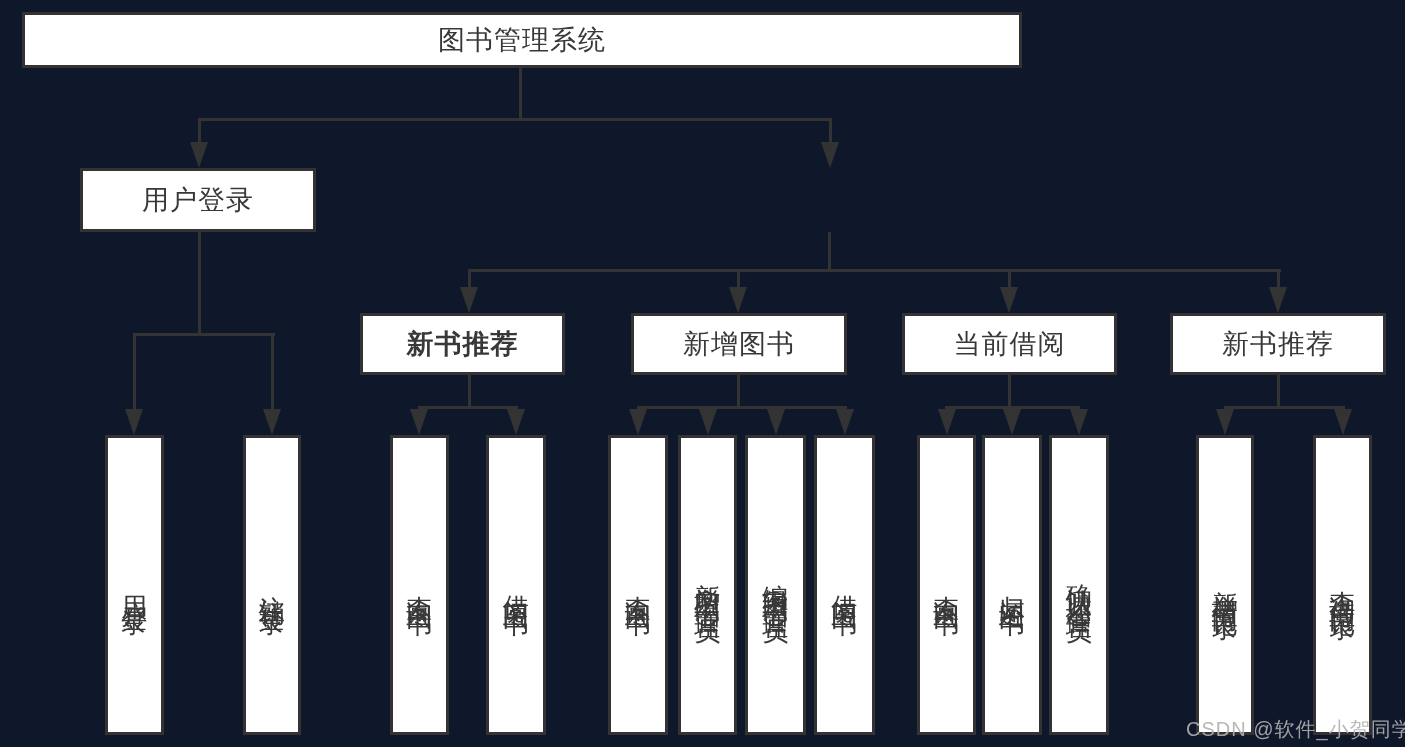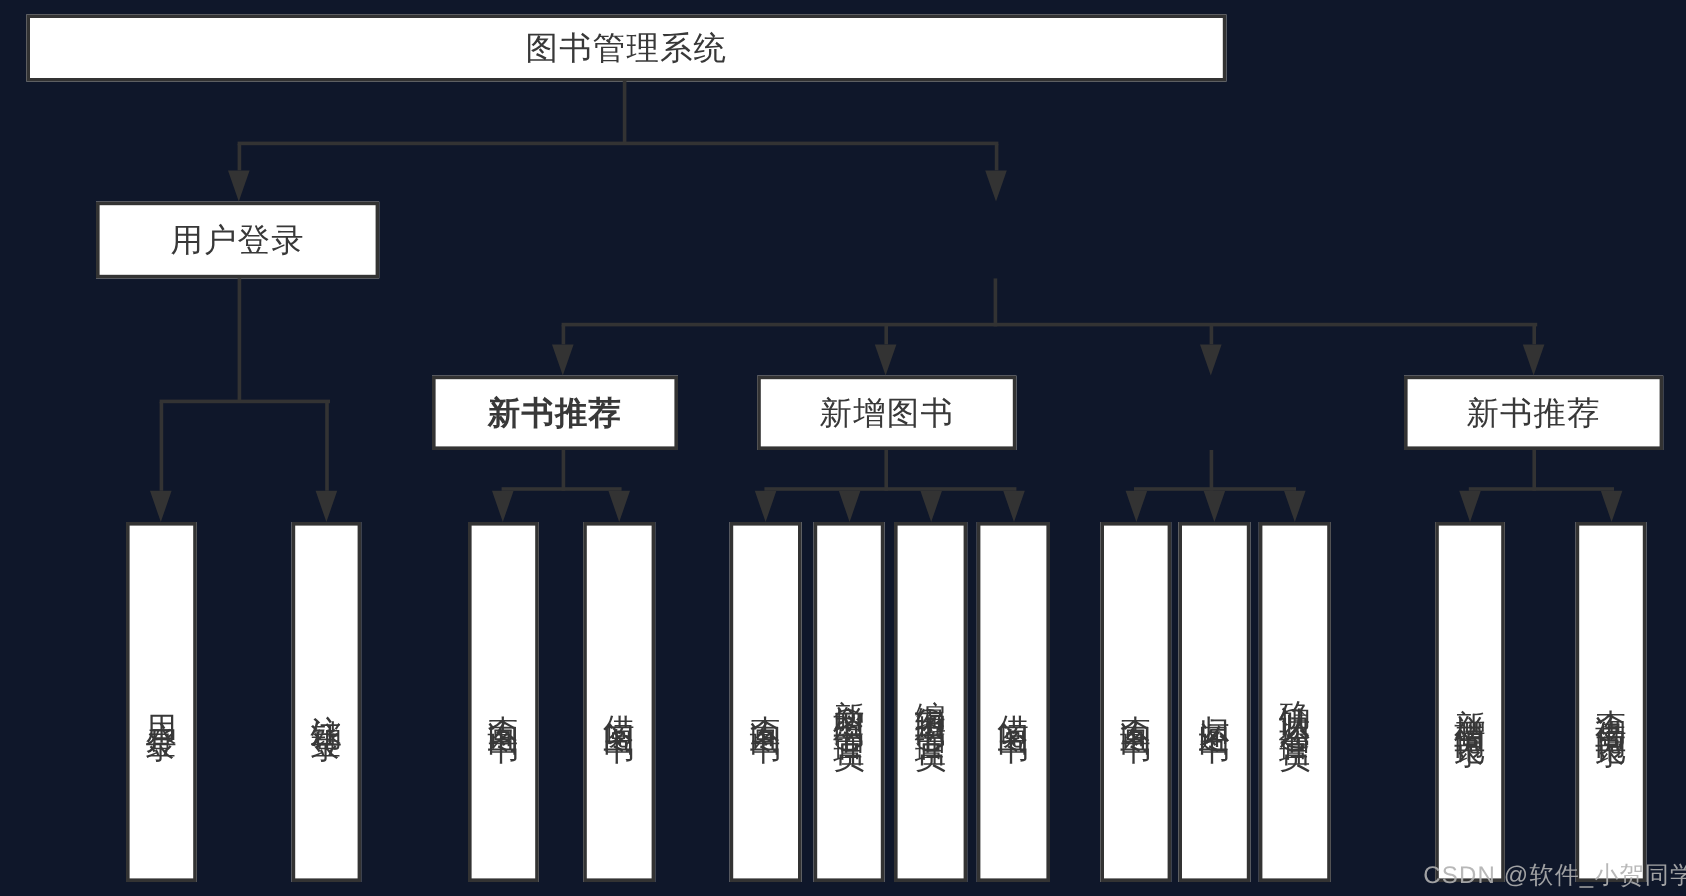--- a/index.html
+++ b/index.html
@@ -42,20 +42,23 @@
 
   <div class="box" style="left:80px;top:168px;width:236px;height:64px;">
     <span>用户登录</span>
   </div>
 
   <div class="box" style="left:360px;top:313px;width:205px;height:62px;font-weight:bold;">
     <span>新书推荐</span>
   </div>
   <div class="box" style="left:631px;top:313px;width:216px;height:62px;">
     <span>新增图书</span>
+  </div>
+  <div class="box" style="left:902px;top:313px;width:215px;height:62px;">
+    <span>当前借阅</span>
   </div>
   <div class="box" style="left:1170px;top:313px;width:216px;height:62px;">
     <span>新书推荐</span>
   </div>
 
   <div class="vbox" style="left:105px;width:59px;">
     <span>用户登录</span>
   </div>
   <div class="vbox" style="left:243px;width:58px;">
     <span>注销登录</span>

